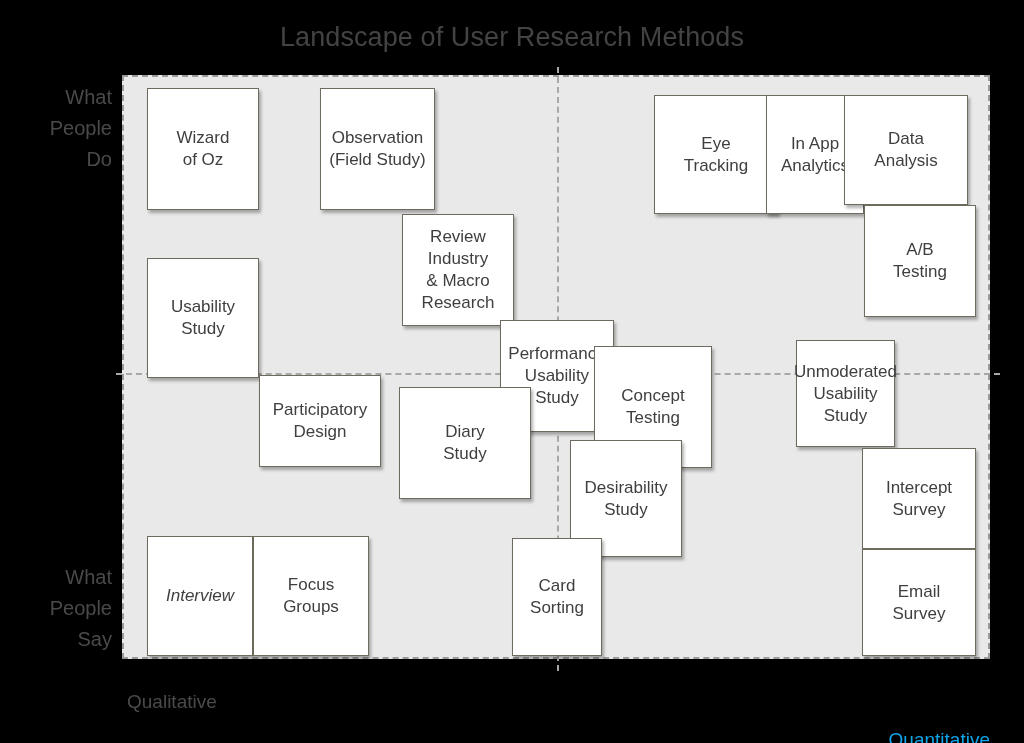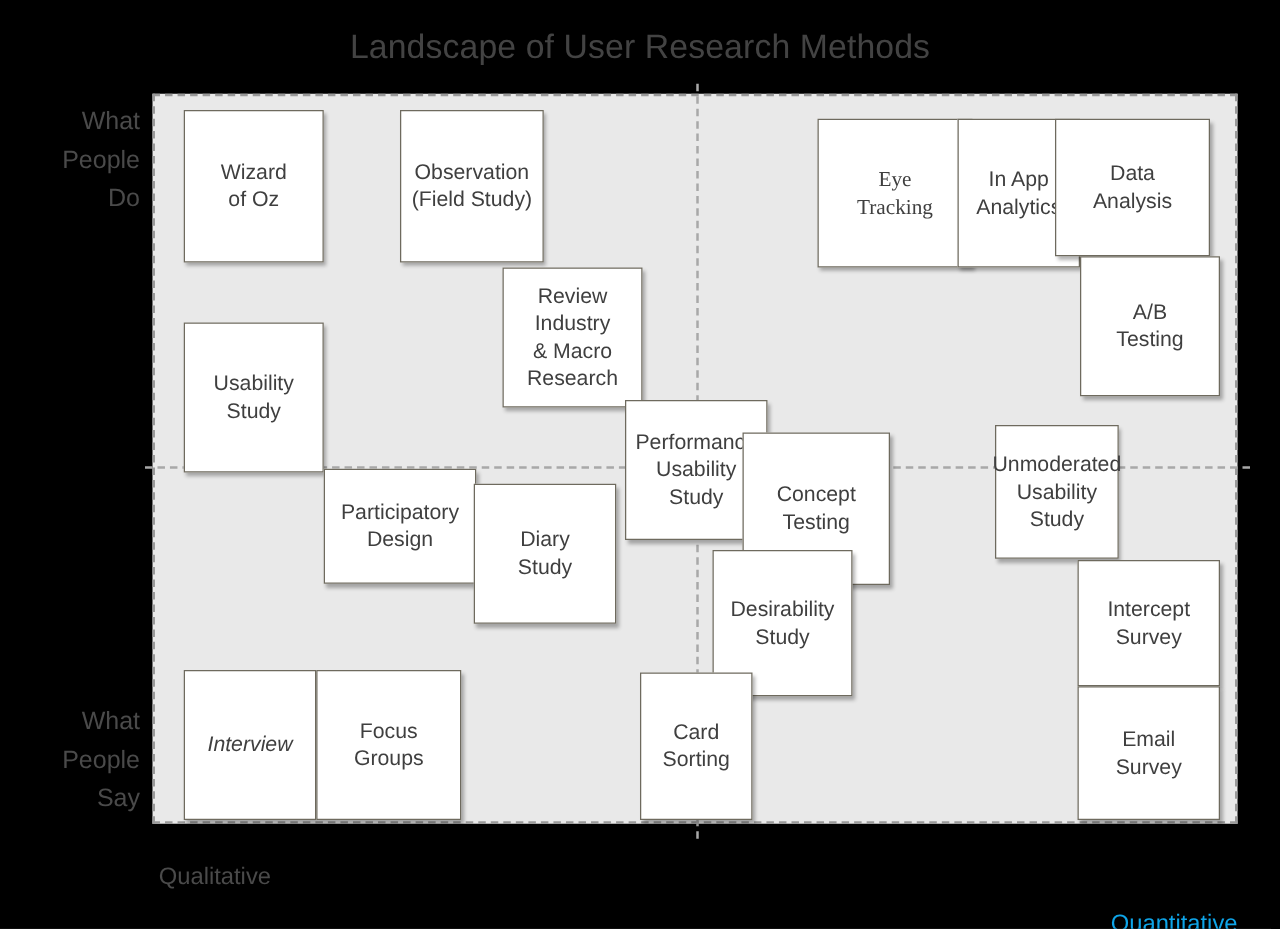--- a/index.html
+++ b/index.html
@@ -131,21 +131,21 @@
 
 <div class="axis-label" id="label-qualitative">Qualitative</div>
 
 <div class="axis-label" id="label-quantitative">Quantitative</div>
 
 <div id="cards-layer">
     <div class="method-card" style="left: 147px; top: 88px; width: 112px; height: 122px;">Wizard
 of Oz</div>
     <div class="method-card" style="left: 320px; top: 88px; width: 115px; height: 122px;">Observation
 (Field Study)</div>
-    <div class="method-card" style="left: 654px; top: 95px; width: 124px; height: 119px; font-family: Liberation Serif, serif;">Eye
+    <div class="method-card" style="left: 654px; top: 95px; width: 124px; height: 119px;">Eye
 Tracking</div>
     <div class="method-card" style="left: 766px; top: 95px; width: 98px; height: 119px;">In App
 Analytics</div>
     <div class="method-card" style="left: 844px; top: 95px; width: 124px; height: 110px;">Data
 Analysis</div>
     <div class="method-card" style="left: 864px; top: 205px; width: 112px; height: 112px;">A/B
 Testing</div>
     <div class="method-card" style="left: 402px; top: 214px; width: 112px; height: 112px;">Review
 Industry
 &amp; Macro
@@ -155,21 +155,21 @@
     <div class="method-card" style="left: 259px; top: 375px; width: 122px; height: 92px;">Participatory
 Design</div>
     <div class="method-card" style="left: 500px; top: 294px; width: 114px; height: 112px; margin-top: 26px;">Performance
 Usability
 Study</div>
     <div class="method-card" style="left: 594px; top: 346px; width: 118px; height: 122px;">Concept
 Testing</div>
     <div class="method-card" style="left: 796px; top: 340px; width: 99px; height: 107px;">Unmoderated
 Usability
 Study</div>
-    <div class="method-card" style="left: 379px; top: 387px; width: 114px; height: 112px;">Diary
+    <div class="method-card" style="left: 399px; top: 387px; width: 132px; height: 112px;">Diary
 Study</div>
     <div class="method-card" style="left: 570px; top: 440px; width: 112px; height: 117px;">Desirability
 Study</div>
     <div class="method-card" style="left: 862px; top: 448px; width: 114px; height: 101px;">Intercept
 Survey</div>
     <div class="method-card" style="left: 512px; top: 538px; width: 90px; height: 118px;">Card
 Sorting</div>
     <div class="method-card" style="left: 862px; top: 549px; width: 114px; height: 107px;">Email
 Survey</div>
     <div class="method-card" style="left: 147px; top: 536px; width: 106px; height: 120px; font-style: italic;">Interview</div>

